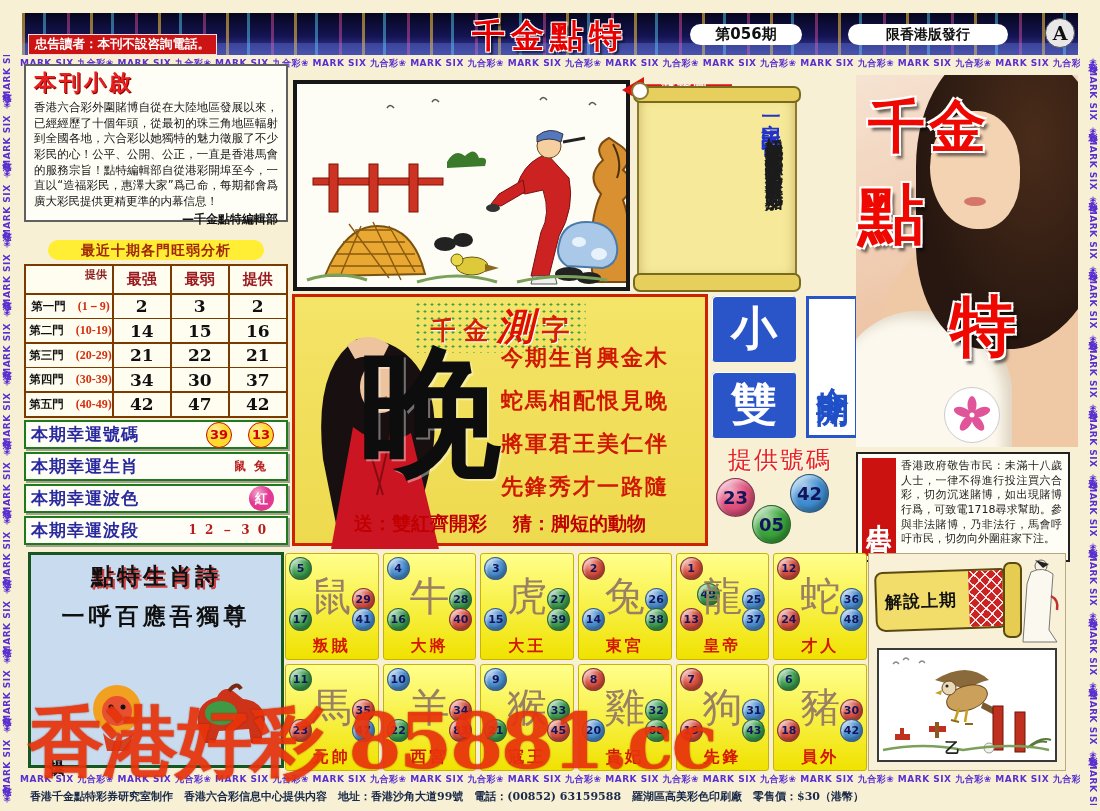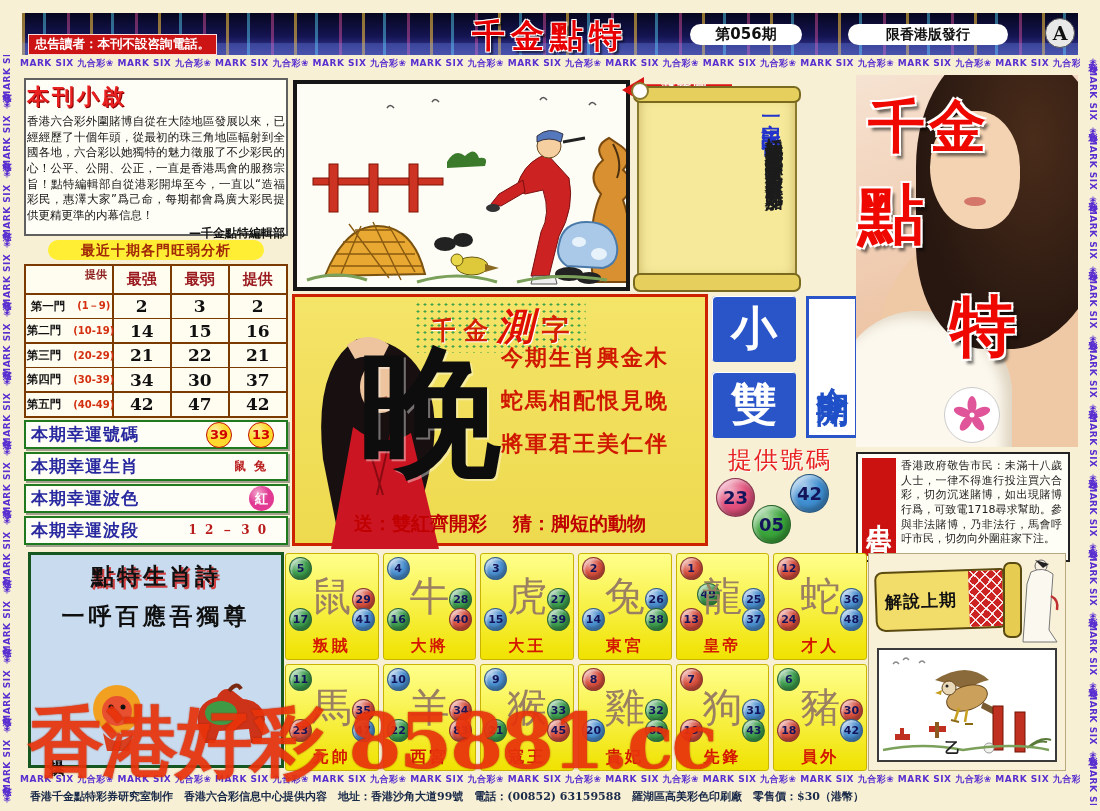--- a/index.html
+++ b/index.html
@@ -29,43 +29,43 @@
   .notice{position:absolute;left:6px;top:21px;background:#cc1414;color:#fff;font-size:12.5px;font-weight:bold;
       padding:1px 6px;border:1px solid #ffdddd;white-space:nowrap;}
   .pill{position:absolute;top:11px;background:#fff;border-radius:11px;color:#101010;text-align:center;
       font-weight:bold;line-height:21px;height:21px;}
   .pill.issue{left:668px;width:112px;font-size:15px;}
   .pill.edition{left:826px;width:160px;font-size:14px;font-family:"DejaVu Serif",serif;}
   .corner-a{position:absolute;right:3px;top:5px;width:28px;height:28px;border-radius:50%;background:#e8e8e8;
       border:1px solid #555;text-align:center;line-height:28px;font-size:19px;font-weight:bold;color:#111;}
 
   
-  .intro{position:absolute;left:24px;top:78px;width:264px;height:158px;background:#fffef6;
-      border:2px solid #606060;box-sizing:border-box;padding:2px 1px;}
+  .intro{position:absolute;left:24px;top:64px;width:264px;height:158px;background:#fffef6;
+      border:2px solid #606060;box-sizing:border-box;padding:2px 8px;}
   .intro-title{color:#e82020;font-size:22px;font-weight:bold;letter-spacing:3px;
       text-shadow:1px 1px 0 #800;}
   .intro-body{font-size:11.5px;line-height:1.36;color:#141414;text-align:justify;margin-top:2px;}
   .intro-sign{text-align:right;font-weight:bold;font-size:12px;color:#111;margin-top:2px;
       font-family:"DejaVu Serif",serif;}
 
   .apill{position:absolute;left:48px;top:240px;width:216px;height:20px;background:#ffee33;border-radius:10px;
       text-align:center;line-height:20px;font-size:14px;font-weight:bold;color:#a02808;
       font-family:"DejaVu Serif",serif;letter-spacing:1px;}
 
   .atable{position:absolute;left:24px;top:264px;width:264px;display:grid;
       grid-template-columns:86px 1fr 1fr 1fr;gap:1.5px;background:#7a3a00;border:2px solid #7a3a00;box-sizing:border-box;}
   .atable>div{background:#fffdf0;display:flex;align-items:center;justify-content:center;}
   .at-corner{background:#f2a2aa;height:27px;position:relative;
       background-image:linear-gradient(118deg,transparent 47.5%,#7a3a00 47.5%,#7a3a00 52%,transparent 52%);}
   .at-corner span{position:absolute;right:5px;top:1px;font-size:11px;font-weight:bold;color:#8a1a1a;}
   .at-h{background:#f2a2aa;color:#9a1a20;font-weight:bold;font-size:15px;height:27px;
       font-family:"DejaVu Serif",serif;}
   .at-label{background:#b2dc8a;height:23px;font-size:11.5px;font-weight:bold;color:#111;
       justify-content:flex-start;padding-left:3px;white-space:nowrap;}
-  .at-label .rng{color:#d43010;font-size:10px;margin-left:12px;}
+  .at-label .rng{color:#d43010;font-size:12px;margin-left:12px;font-family:Liberation Serif, serif;}
   .at-v{font-size:17px;font-weight:bold;height:23px;font-family:"DejaVu Serif",serif;color:#101010;}
 
   .lucky-row{position:absolute;left:24px;width:264px;height:27px;background:#fffef6;border:2px solid #1f7a1f;
       box-sizing:border-box;display:flex;align-items:center;box-shadow:2px 2px 0 rgba(60,60,60,.45);}
   .lucky-label{color:#2a2aa0;font-weight:bold;font-size:17px;margin-left:5px;letter-spacing:1px;white-space:nowrap;}
   .lucky-vals{flex:1;display:flex;align-items:center;justify-content:flex-end;margin-right:12px;gap:16px;}
   .lucky-ball{width:24px;height:24px;border-radius:50%;border:1.5px solid #c01000;color:#d00000;
       font-size:13px;font-weight:bold;display:flex;align-items:center;justify-content:center;}
   .lucky-text{font-size:12px;font-weight:bold;color:#b91c1c;letter-spacing:8px;font-family:"DejaVu Serif",serif;white-space:nowrap;}
   .lucky-wave{width:25px;height:25px;border-radius:50%;color:#fff;font-size:13px;font-weight:bold;
@@ -384,20 +384,21 @@
         <path d="M76 66 q8 4 16 0" stroke="#b06a50" stroke-width="2" fill="none"></path>
         <path d="M58 96 q30 24 58 6 l28 116 h-108 z" fill="#cc1522"></path>
         <path d="M70 104 l18 60 M96 102 l-14 62" stroke="#8a0a12" stroke-width="2" fill="none"></path>
       </svg>
     </div>
     <div class="bigchar">晚</div>
     <div class="cezi-poem" id="cezi-poem">
         <div>今期生肖興金木</div>
         <div>蛇馬相配恨見晚</div>
         <div>將軍君王美仁伴</div>
+        <div>先鋒秀才一路隨</div>
       </div>
     <div class="cezi-foot">
       <span>送：雙紅齊開彩</span><span>猜：脚短的動物</span>
     </div>
   </div>
 
   <div class="sd-block">
     <div class="sd-sq a serif">小</div>
     <div class="sd-sq b serif">雙</div>
     <div class="sd-open">

